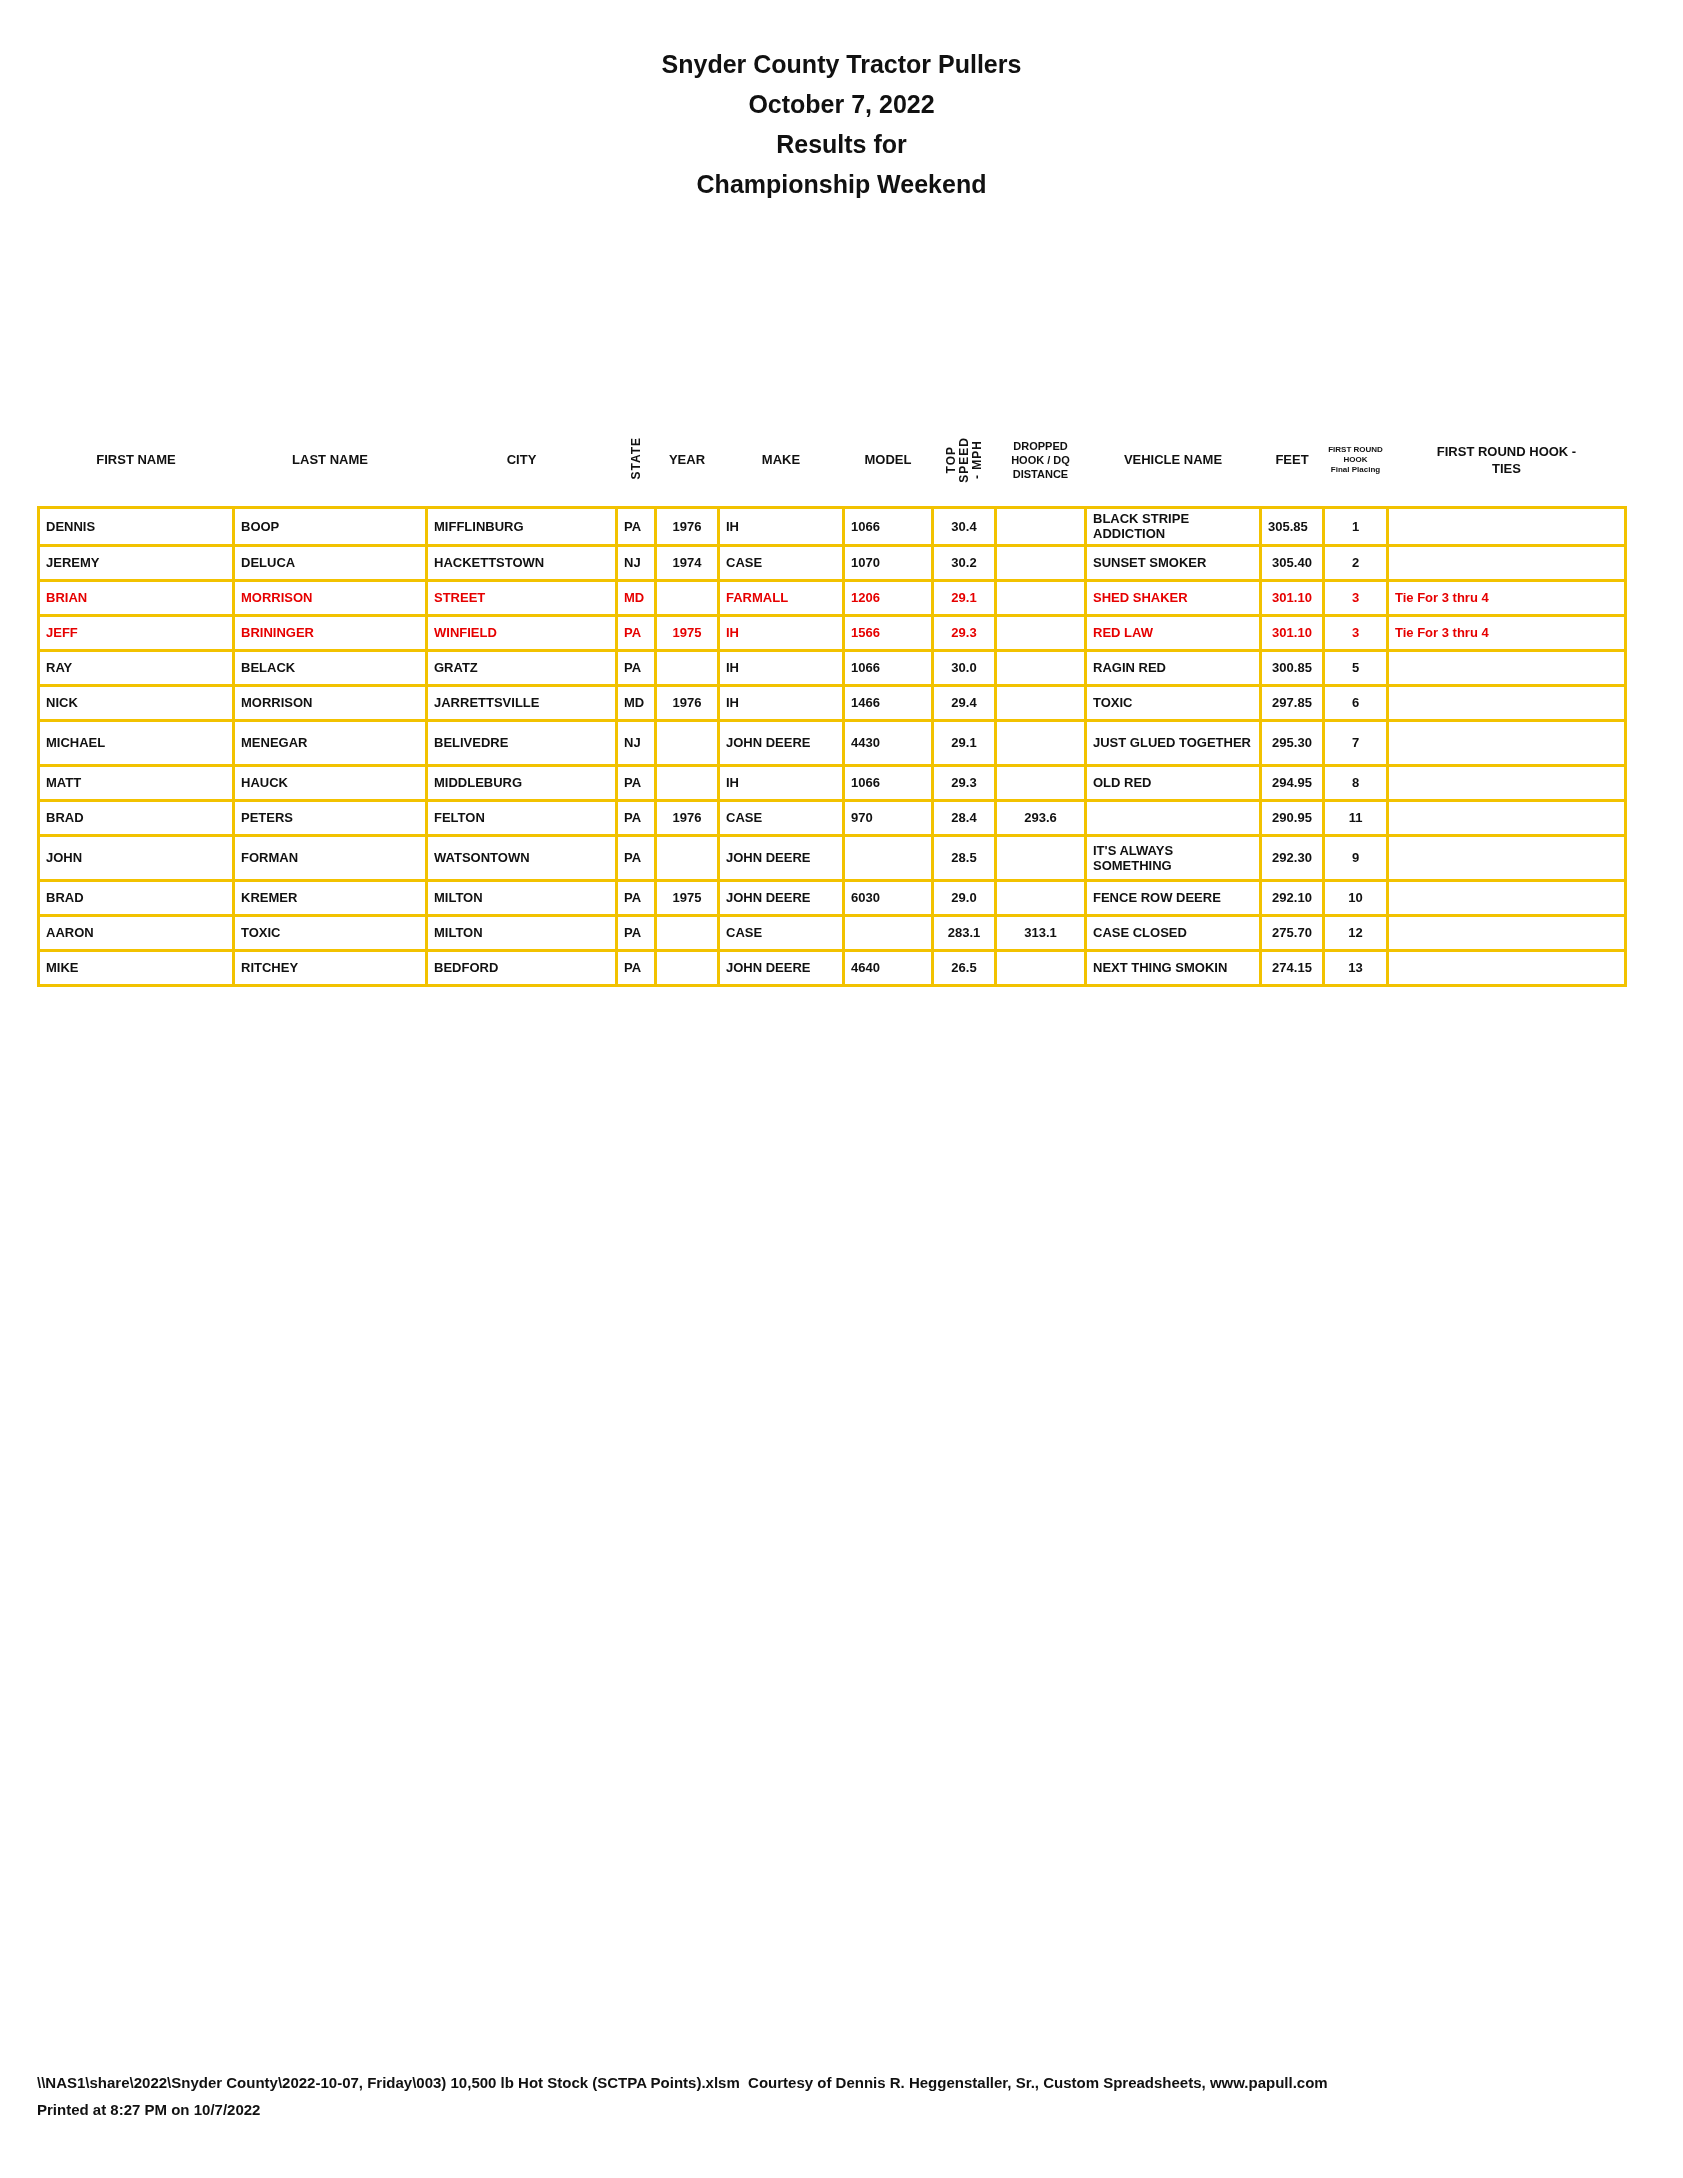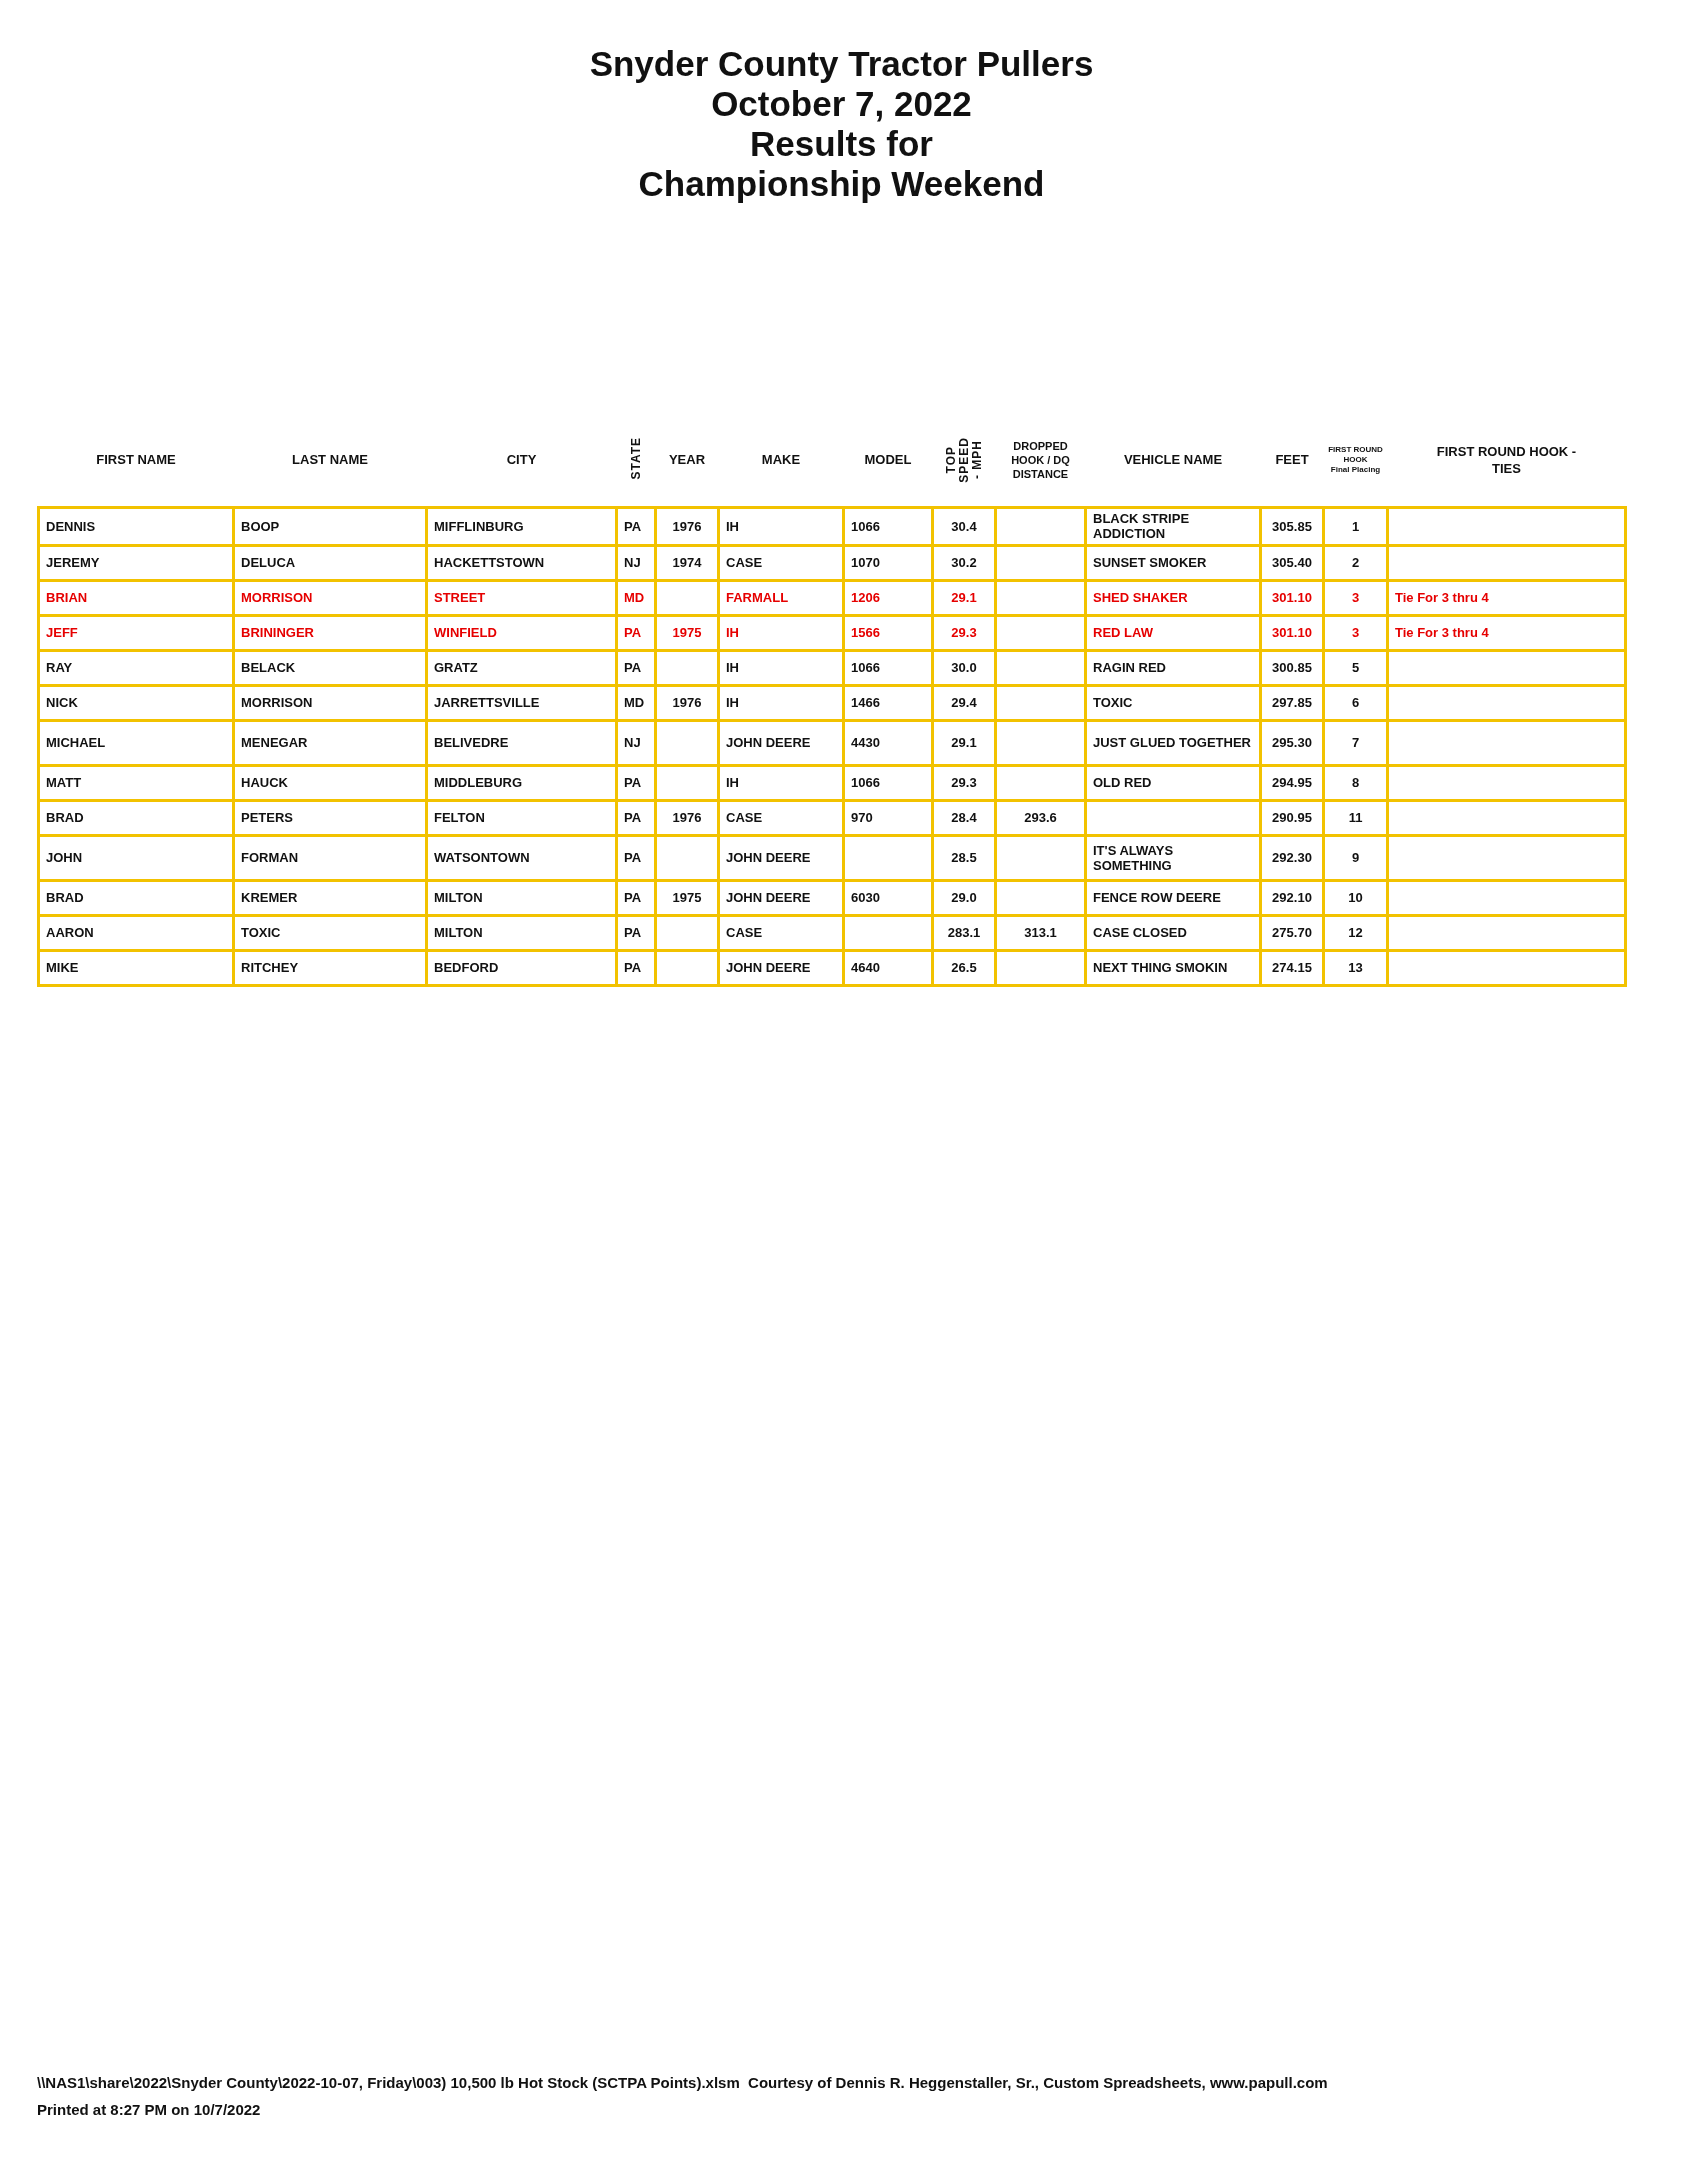--- a/index.html
+++ b/index.html
@@ -19,21 +19,21 @@
     overflow: hidden;
   }
   .title-block {
     position: absolute;
     top: 44px;
     left: 0;
     width: 100%;
     text-align: center;
   }
   .title-line {
-    font-size: 35px;
+    font-size: 25px;
     line-height: 40px;
     white-space: pre;
   }
   table.results {
     position: absolute;
     left: 37px;
     top: 414px;
     border-collapse: collapse;
     table-layout: fixed;
   }
@@ -150,21 +150,21 @@
           <td style="text-align: left;">DENNIS</td>
           <td style="text-align: left;">BOOP</td>
           <td style="text-align: left;">MIFFLINBURG</td>
           <td style="text-align: left;">PA</td>
           <td style="text-align: center;">1976</td>
           <td style="text-align: left;">IH</td>
           <td style="text-align: left;">1066</td>
           <td style="text-align: center;">30.4</td>
           <td style="text-align: center;"></td>
           <td style="text-align: left;">BLACK STRIPE ADDICTION</td>
-          <td style="text-align: center;">305.85</td>
+          <td style="text-align: left;">305.85</td>
           <td style="text-align: center;">1</td>
           <td style="text-align: left;"></td>
         </tr>
         <tr style="height: 35px;">
           <td style="text-align: left;">JEREMY</td>
           <td style="text-align: left;">DELUCA</td>
           <td style="text-align: left;">HACKETTSTOWN</td>
           <td style="text-align: left;">NJ</td>
           <td style="text-align: center;">1974</td>
           <td style="text-align: left;">CASE</td>

